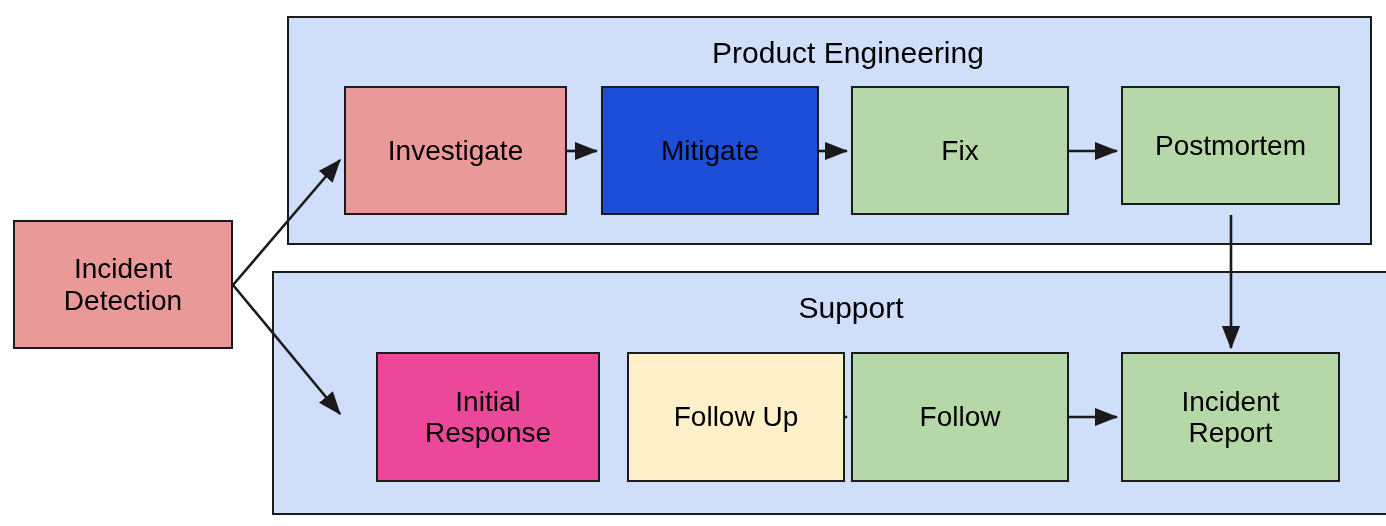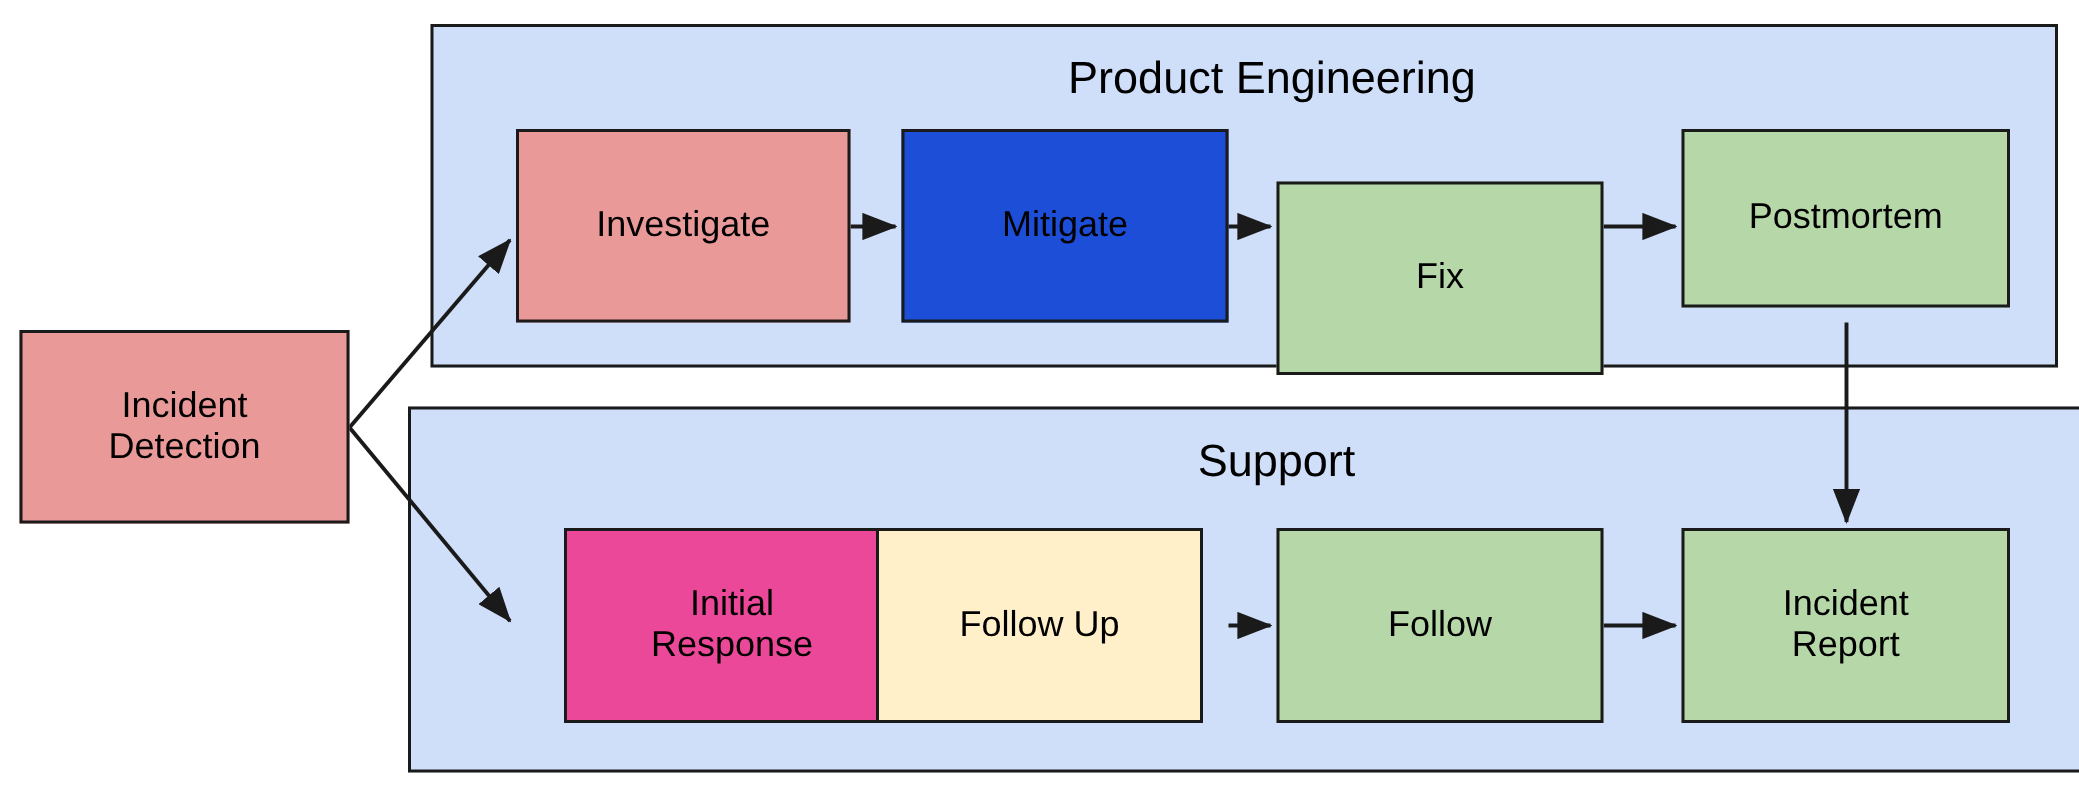--- a/index.html
+++ b/index.html
@@ -32,21 +32,21 @@
     white-space: nowrap;
   }
   .node {
     position: absolute;
     box-sizing: border-box;
     border: 2px solid #1a1a1a;
     display: flex;
     align-items: center;
     justify-content: center;
     text-align: center;
-    font-size: 24px;
+    font-size: 28px;
     color: #000000;
     line-height: 1.12;
     padding: 0 4px;
   }
   .node.red    { background: #ea9999; }
   .node.yellow { background: #fff0c9; }
   .node.green  { background: #b6d7a8; }
   .node-label { display: block; }
   #edges {
     position: absolute;
@@ -94,33 +94,33 @@
   </div>
 
   <div class="node red" id="node-investigate" style="left: 344px; top: 86px; width: 223px; height: 129px; background: rgb(234, 153, 153);">
     <span class="node-label">Investigate</span>
   </div>
 
   <div class="node yellow" id="node-mitigate" style="left: 601px; top: 86px; width: 218px; height: 129px; background: #1d4ed8;">
     <span class="node-label">Mitigate</span>
   </div>
 
-  <div class="node green" id="node-fix" style="left: 851px; top: 86px; width: 218px; height: 129px; background: rgb(182, 215, 168); margin-top: 35px;">
+  <div class="node green" id="node-fix" style="left: 851px; top: 86px; width: 218px; height: 129px; background: rgb(182, 215, 168);">
     <span class="node-label">Fix</span>
   </div>
 
   <div class="node green" id="node-postmortem" style="left: 1121px; top: 86px; width: 219px; height: 119px; background: rgb(182, 215, 168);">
     <span class="node-label">Postmortem</span>
   </div>
 
   <div class="node red" id="node-initial-response" style="left: 344px; top: 352px; width: 224px; height: 130px; background: #ec4899; margin-left: 32px;">
     <span class="node-label">Initial<br>Response</span>
   </div>
 
-  <div class="node yellow" id="node-follow-up" style="left: 584px; top: 352px; width: 218px; height: 130px; background: rgb(255, 240, 201);">
+  <div class="node yellow" id="node-follow-up" style="left: 627px; top: 352px; width: 218px; height: 130px; background: rgb(255, 240, 201);">
     <span class="node-label">Follow Up</span>
   </div>
 
   <div class="node green" id="node-close" style="left: 851px; top: 352px; width: 218px; height: 130px; background: rgb(182, 215, 168);">
     <span class="node-label">Follow</span>
   </div>
 
   <div class="node green" id="node-incident-report" style="left: 1121px; top: 352px; width: 219px; height: 130px; background: rgb(182, 215, 168);">
     <span class="node-label">Incident<br>Report</span>
   </div>

